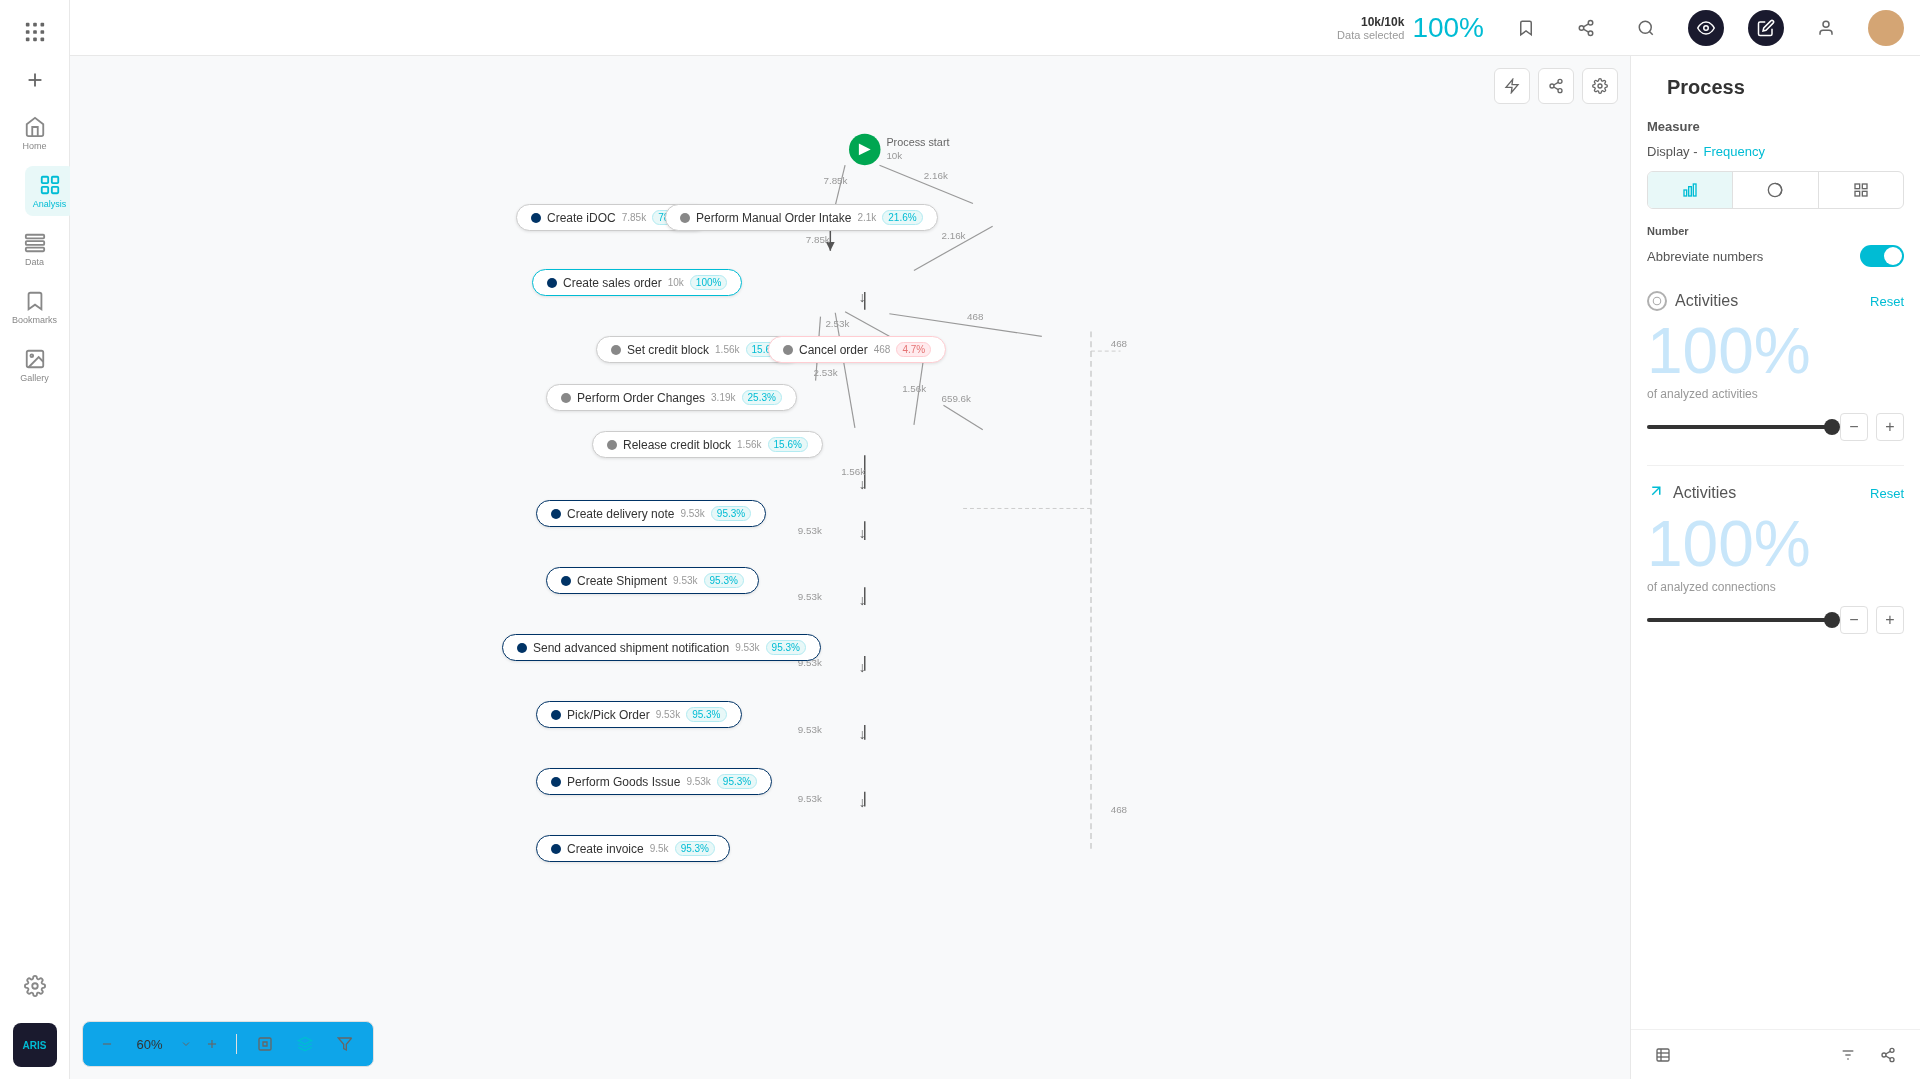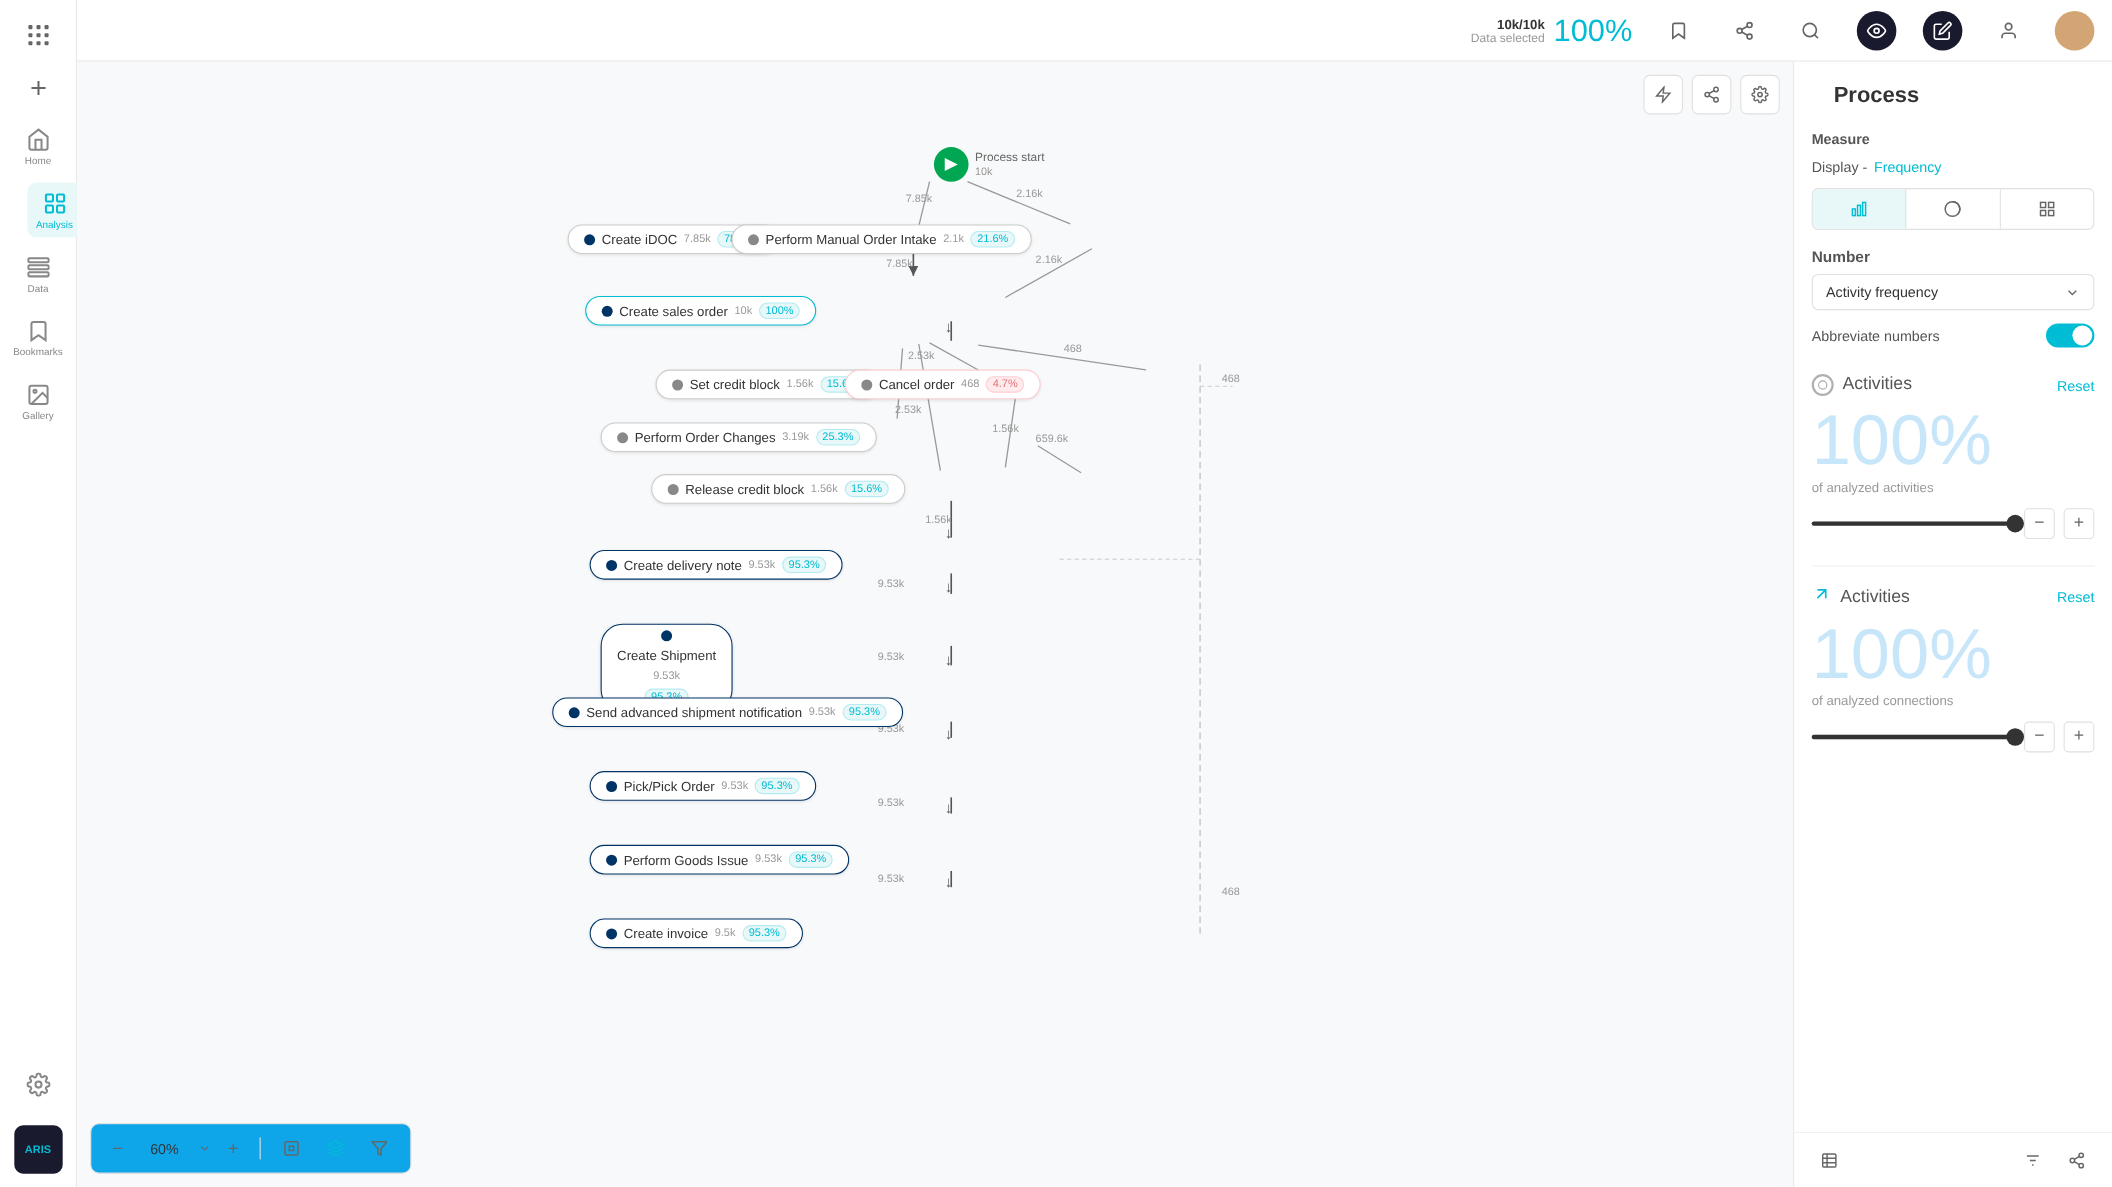--- a/index.html
+++ b/index.html
@@ -193,21 +193,21 @@
       flex: 1; height: 36px;
       display: flex; align-items: center; justify-content: center;
       cursor: pointer; color: #666; font-size: 13px;
       border-right: 1px solid #e0e0e0;
     }
     .display-type-btn:last-child { border-right: none; }
     .display-type-btn.active { background: #e8f8f8; color: #00bcd4; }
 
     
     .number-label {
-      font-size: 14px; font-weight: 600; color: #555;
+      font-size: 11px; font-weight: 600; color: #555;
       margin-bottom: 8px;
     }
     .select-dropdown {
       width: 100%;
       border: 1px solid #e0e0e0;
       border-radius: 6px;
       padding: 8px 12px;
       font-size: 13px;
       color: #333;
       display: flex; align-items: center; justify-content: space-between;
@@ -659,21 +659,21 @@
     <div style="position:absolute; top:444px; left:466px;">
       <div class="flow-node" style="border-color:#003366;">
         <div class="node-dot"></div>
         <span>Create delivery note</span>
         <span style="font-size:10px;color:#999;">9.53k</span>
         <span class="node-pct">95.3%</span>
       </div>
     </div>
 
     <div style="position:absolute; top:511px; left:476px;">
-      <div class="flow-node" style="border-color:#003366;flex-direction:column;">
+      <div class="flow-node" style="border-color:#003366;">
         <div class="node-dot"></div>
         <span>Create Shipment</span>
         <span style="font-size:10px;color:#999;">9.53k</span>
         <span class="node-pct">95.3%</span>
       </div>
     </div>
 
     <div style="position:absolute; top:578px; left:432px;">
       <div class="flow-node" style="border-color:#003366;">
         <div class="node-dot"></div>
@@ -780,26 +780,20 @@
             <rect x="3" y="3" width="7" height="7"></rect>
             <rect x="14" y="3" width="7" height="7"></rect>
             <rect x="3" y="14" width="7" height="7"></rect>
             <rect x="14" y="14" width="7" height="7"></rect>
           </svg>
       </div>
     </div>
 
     <div class="number-label">Number</div>
 
-    <div class="select-dropdown">
-      <span>Activity frequency</span>
-      <svg width="14" height="14" viewBox="0 0 24 24" fill="none" stroke="#666" stroke-width="2">
-          <polyline points="6 9 12 15 18 9"></polyline>
-        </svg>
-    </div>
 
     <div class="abbreviate-row">
       <span>Abbreviate numbers</span>
       <div class="toggle-switch"></div>
     </div>
 
     <div class="filter-section">
       <div class="filter-header">
         <div class="filter-title-row">
           <div class="filter-icon">

